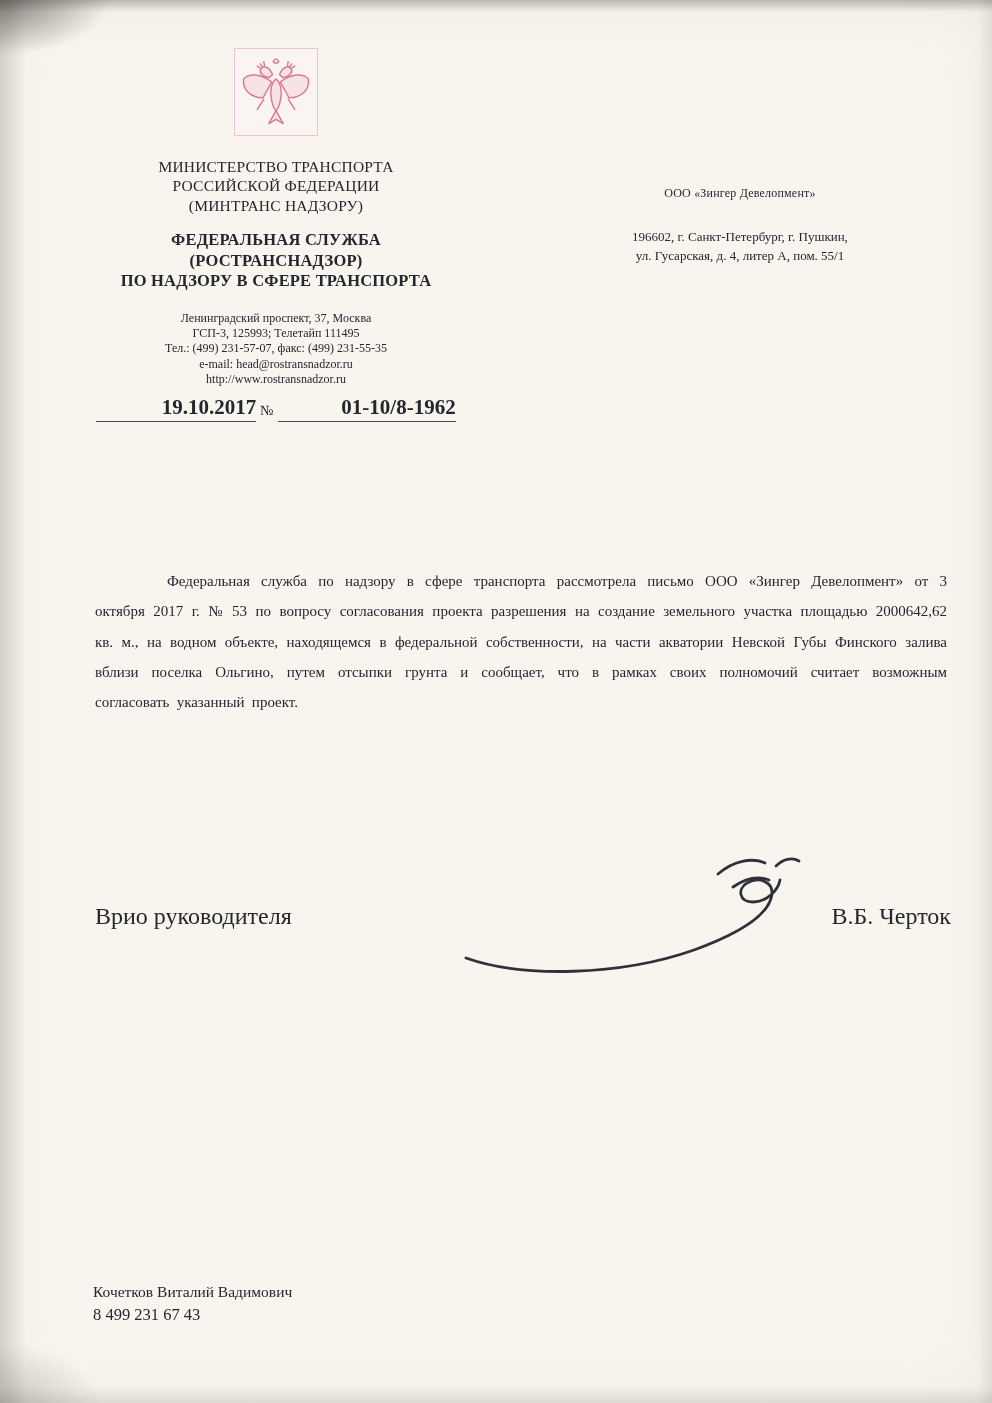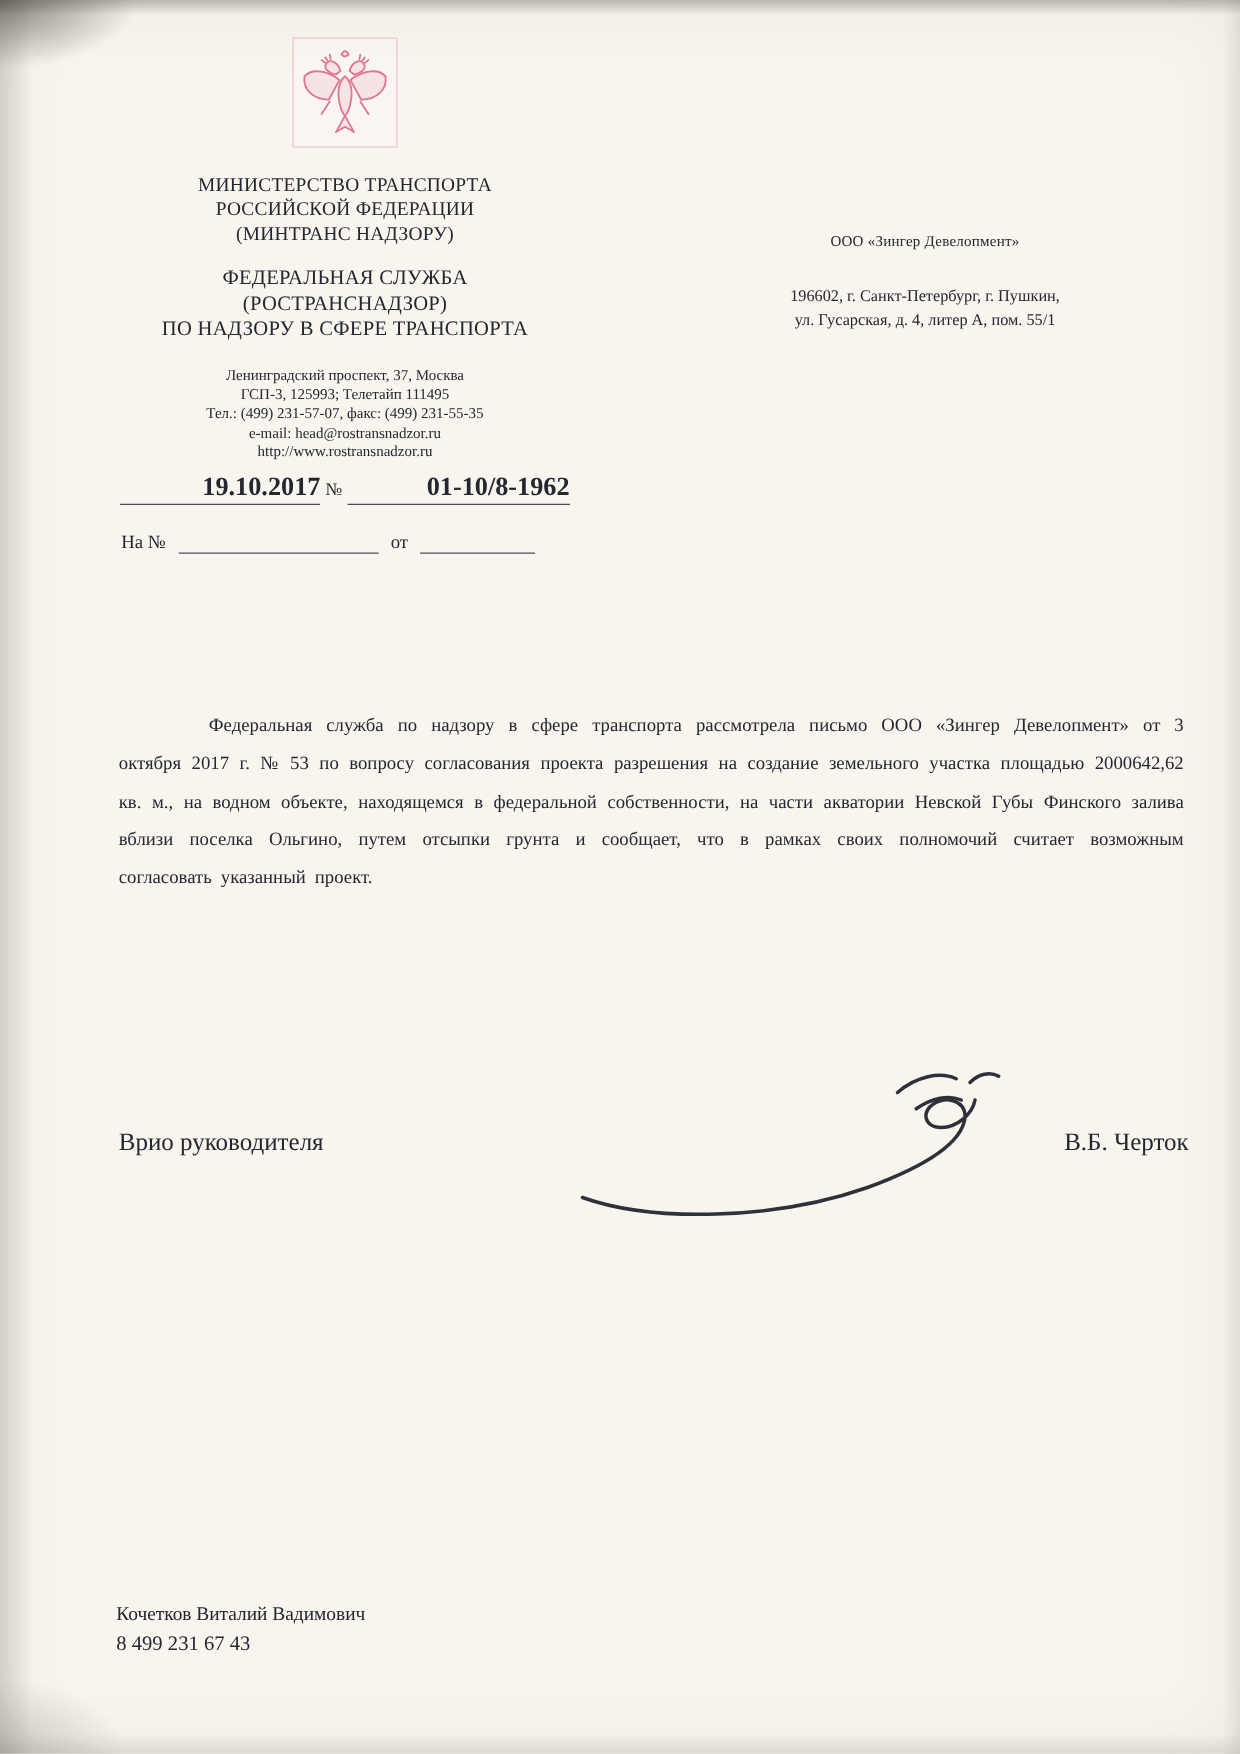--- a/index.html
+++ b/index.html
@@ -16,31 +16,31 @@
       linear-gradient(to left, rgba(125,120,110,0.14) 0px, rgba(125,120,110,0) 14px),
       linear-gradient(to top, rgba(125,120,110,0.18) 0px, rgba(125,120,110,0) 16px),
       radial-gradient(ellipse 100px 60px at 0px 1403px, rgba(90,85,78,0.28), rgba(90,85,78,0) 100%),
       #f7f5ee;
     box-shadow: inset 0 0 70px rgba(140,130,115,0.10);
     overflow:hidden;
   }
 
   
   .letterhead-left {
-    position:absolute; left:85px; top:30px; width:382px;
+    position:absolute; left:85px; top:48px; width:382px;
     text-align:center;
   }
   .emblem-box {
     width:82px; height:86px; margin:0 auto;
     border:1px solid #f0c3cd;
     display:flex; align-items:center; justify-content:center;
     background:rgba(255,245,248,0.35);
   }
   .ministry { margin-top:21px; font-size:15.5px; line-height:1.25; letter-spacing:0.2px; }
-  .service  { margin-top:15px; font-size:16.5px; line-height:1.25; font-weight:normal; letter-spacing:0.2px; }
+  .service  { margin-top:15px; font-size:16.5px; line-height:1.25; font-weight:bold; letter-spacing:0.2px; }
   .contact-block { margin-top:19px; font-size:12px; line-height:1.27; }
 
   .ref-line {
     margin-top:8px;
     display:flex; align-items:flex-end; justify-content:center;
     font-size:21px;
   }
   .field { border-bottom:1.5px solid #4c4c58; text-align:right; padding-bottom:1px;font-weight:bold; }
   .date-field { width:160px; }
   .number-field { width:178px; }
@@ -69,21 +69,21 @@
     position:absolute; left:95px; top:566px; width:852px;
     font-size:15px; line-height:2.02;
     text-align:justify; text-indent:72px;
     word-spacing:3.5px;
   }
 
   
   .signature-row {
     position:absolute; left:95px; top:903px; width:856px;
     display:flex; justify-content:space-between;
-    font-size:20px;
+    font-size:24px;
   }
   .signature-svg { position:absolute; left:458px; top:846px; }
 
   
   .footer-block {
     position:absolute; left:93px; top:1266px;
     font-size:15.5px; line-height:1.45;margin-top:15px;
   }
   .footer-phone { font-size:16.5px; }
 </style>
@@ -130,26 +130,20 @@
       <div>e-mail: head@rostransnadzor.ru</div>
       <div>http://www.rostransnadzor.ru</div>
     </div>
 
     <div class="ref-line">
       <span class="field date-field"><span>19.10.2017</span></span>
       <span class="num-sign">№</span>
       <span class="field number-field"><span>01-10/8-1962</span></span>
     </div>
 
-    <div class="na-line">
-      <span>На №</span>
-      <span class="blank blank1"></span>
-      <span>от</span>
-      <span class="blank blank2"></span>
-    </div>
 
   </div>
 
   <div class="recipient">
     <div class="recipient-name">ООО «Зингер Девелопмент»</div>
     <div class="recipient-address">
       <div>196602, г. Санкт-Петербург, г. Пушкин,</div>
       <div>ул. Гусарская, д. 4, литер А, пом. 55/1</div>
     </div>
   </div>

